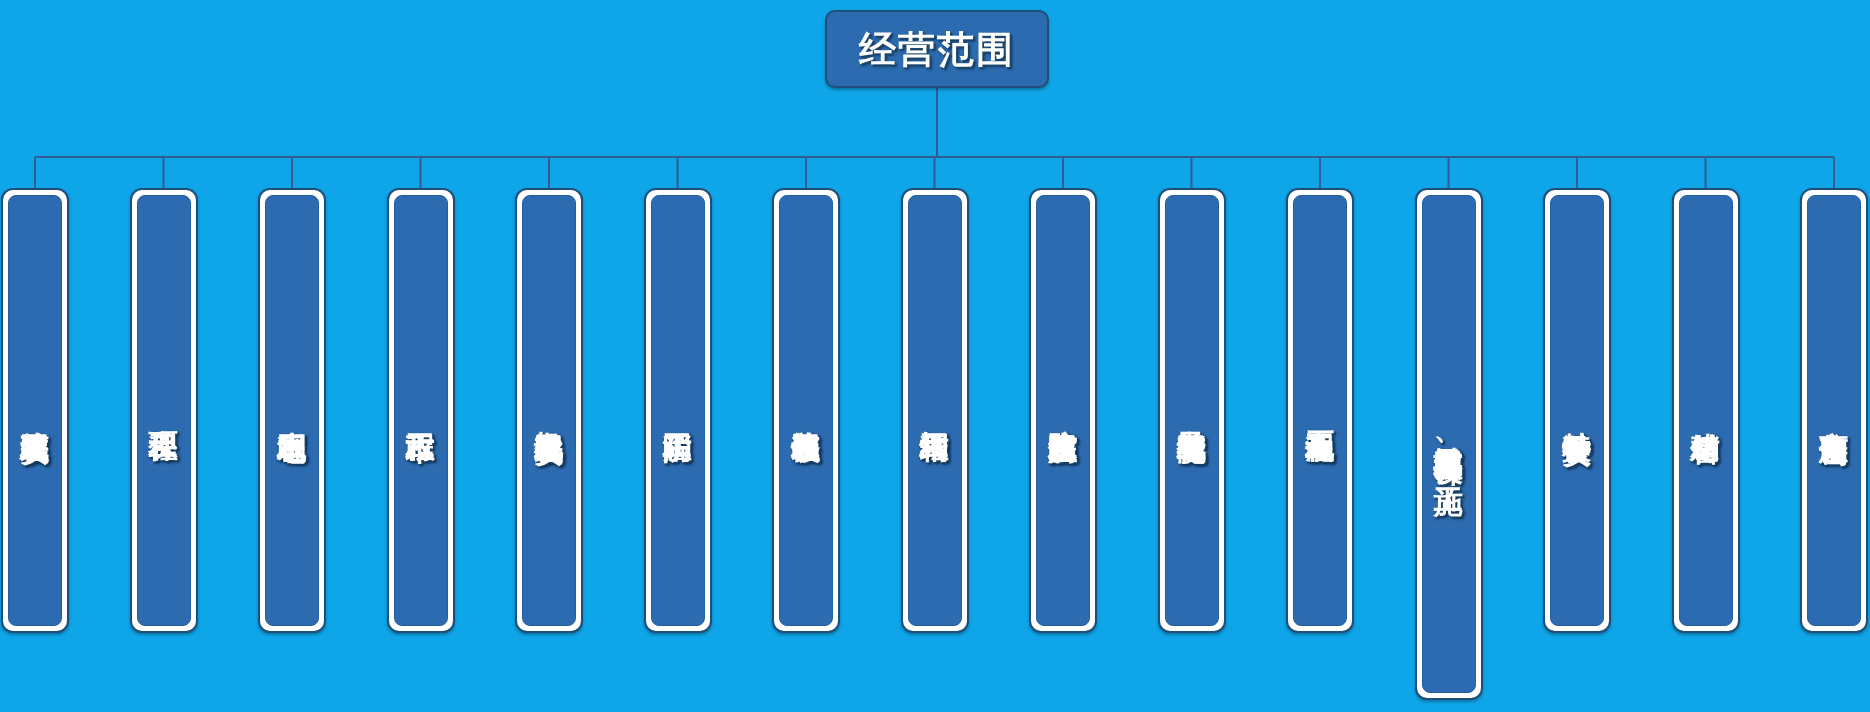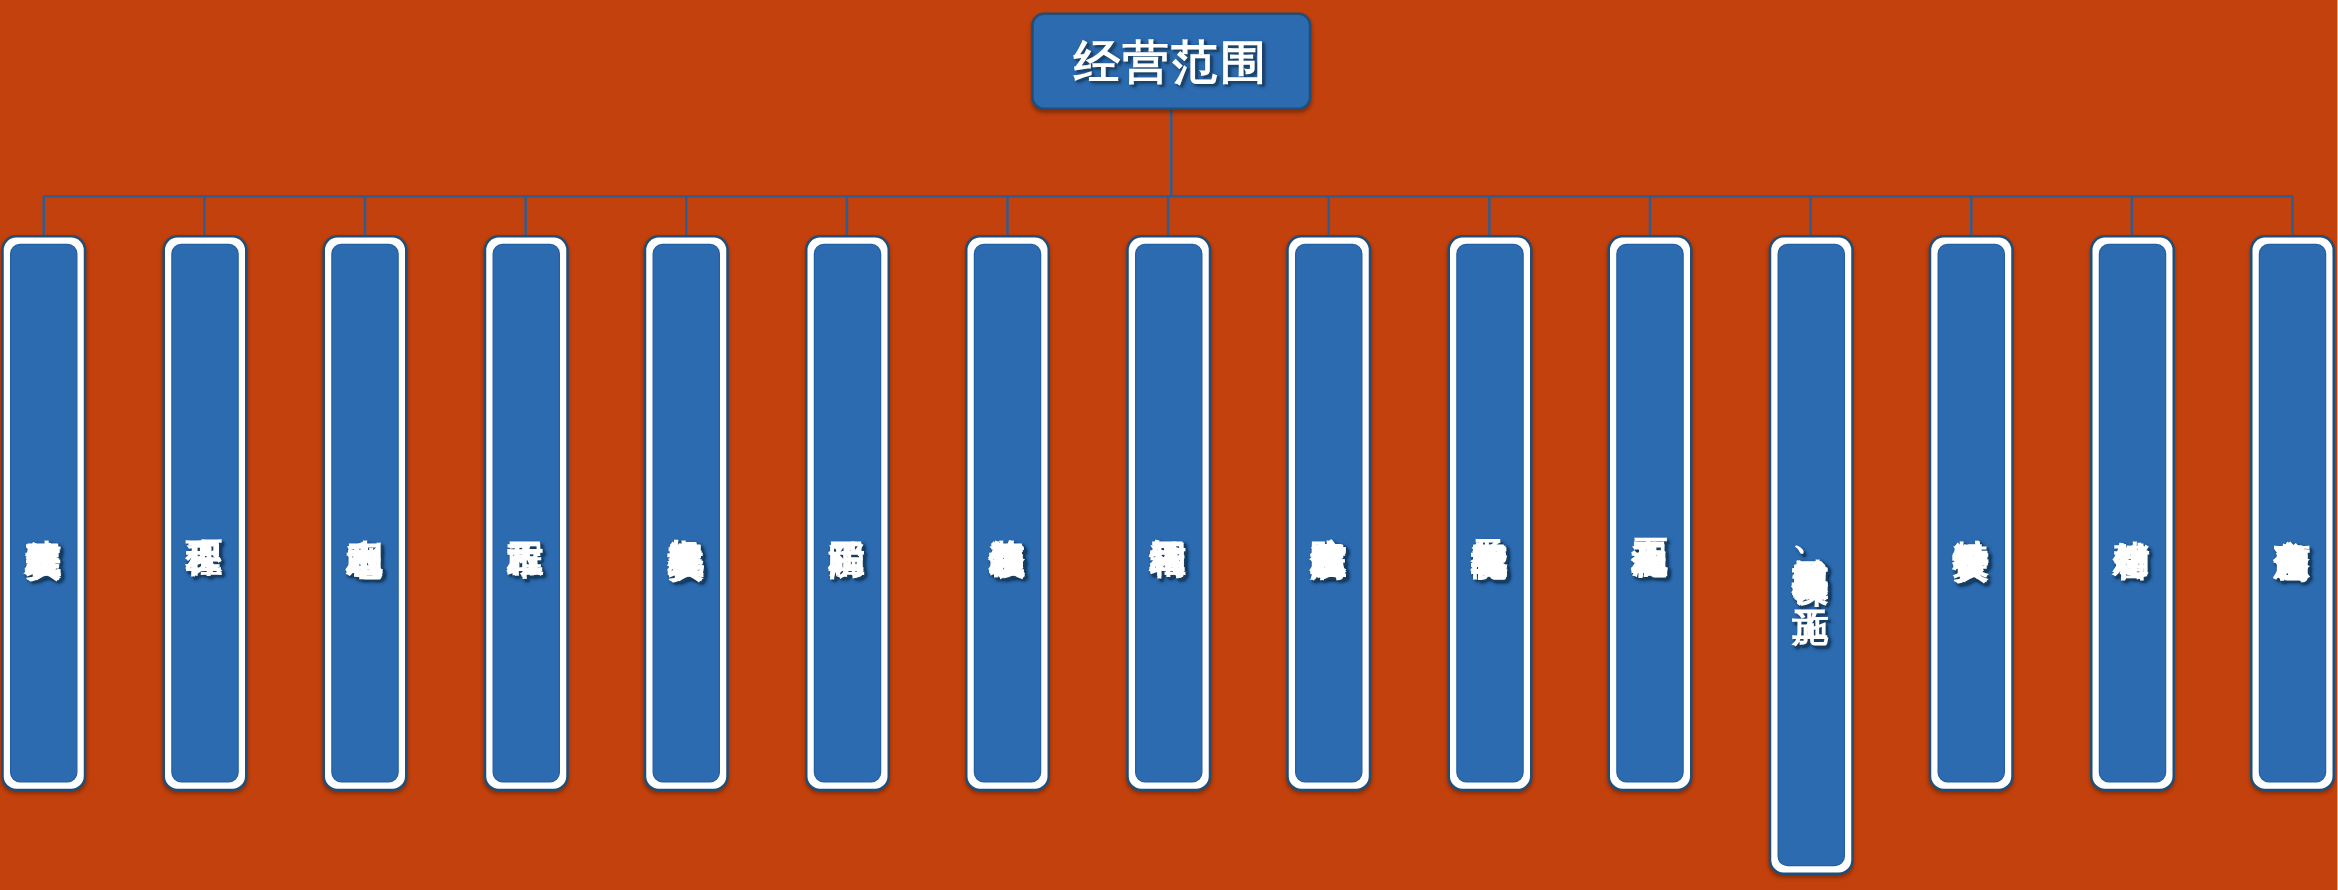--- a/index.html
+++ b/index.html
@@ -2,21 +2,21 @@
 <html><head>
 <meta charset="utf-8">
 <style>
   html,body{margin:0;padding:0;background:#ffffff;}
   body{
     width:1870px;height:712px;
     font-family:"DejaVu Sans","Liberation Sans",sans-serif;
     overflow:hidden;
     position:relative;
   }
-  #stage{position:absolute;left:0;top:0;width:1870px;height:712px;background:#c2410c;}
+  #stage{position:absolute;left:0;top:0;width:1870px;height:712px;background:#0ea5e9;}
 
   
   #wires{position:absolute;left:0;top:0;width:1870px;height:712px;}
 
   
   .root-node{
     position:absolute;
     left:825px; top:10px;
     width:224px; height:78px;
     box-sizing:border-box;

